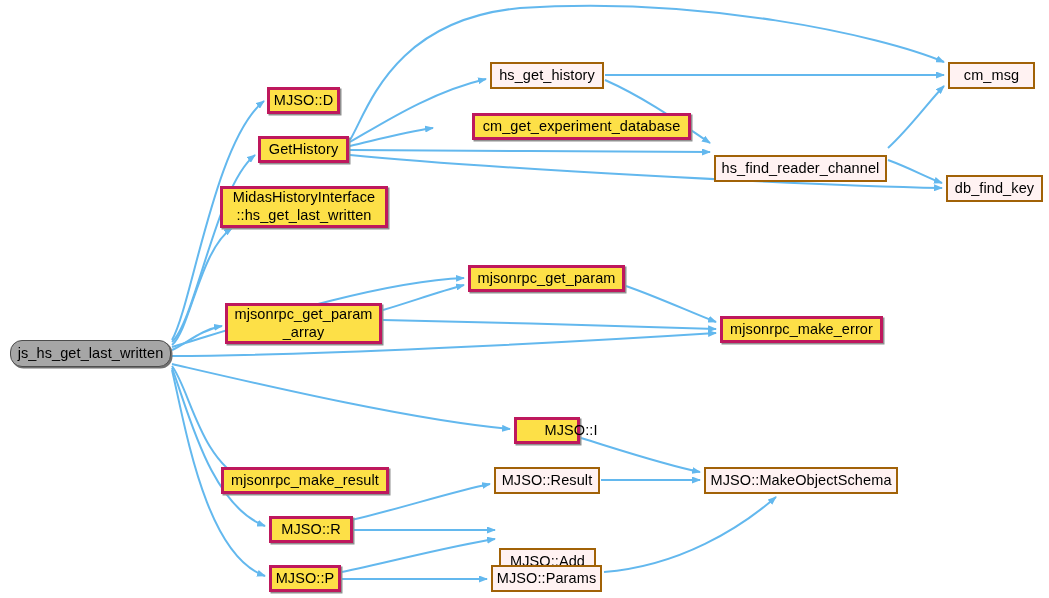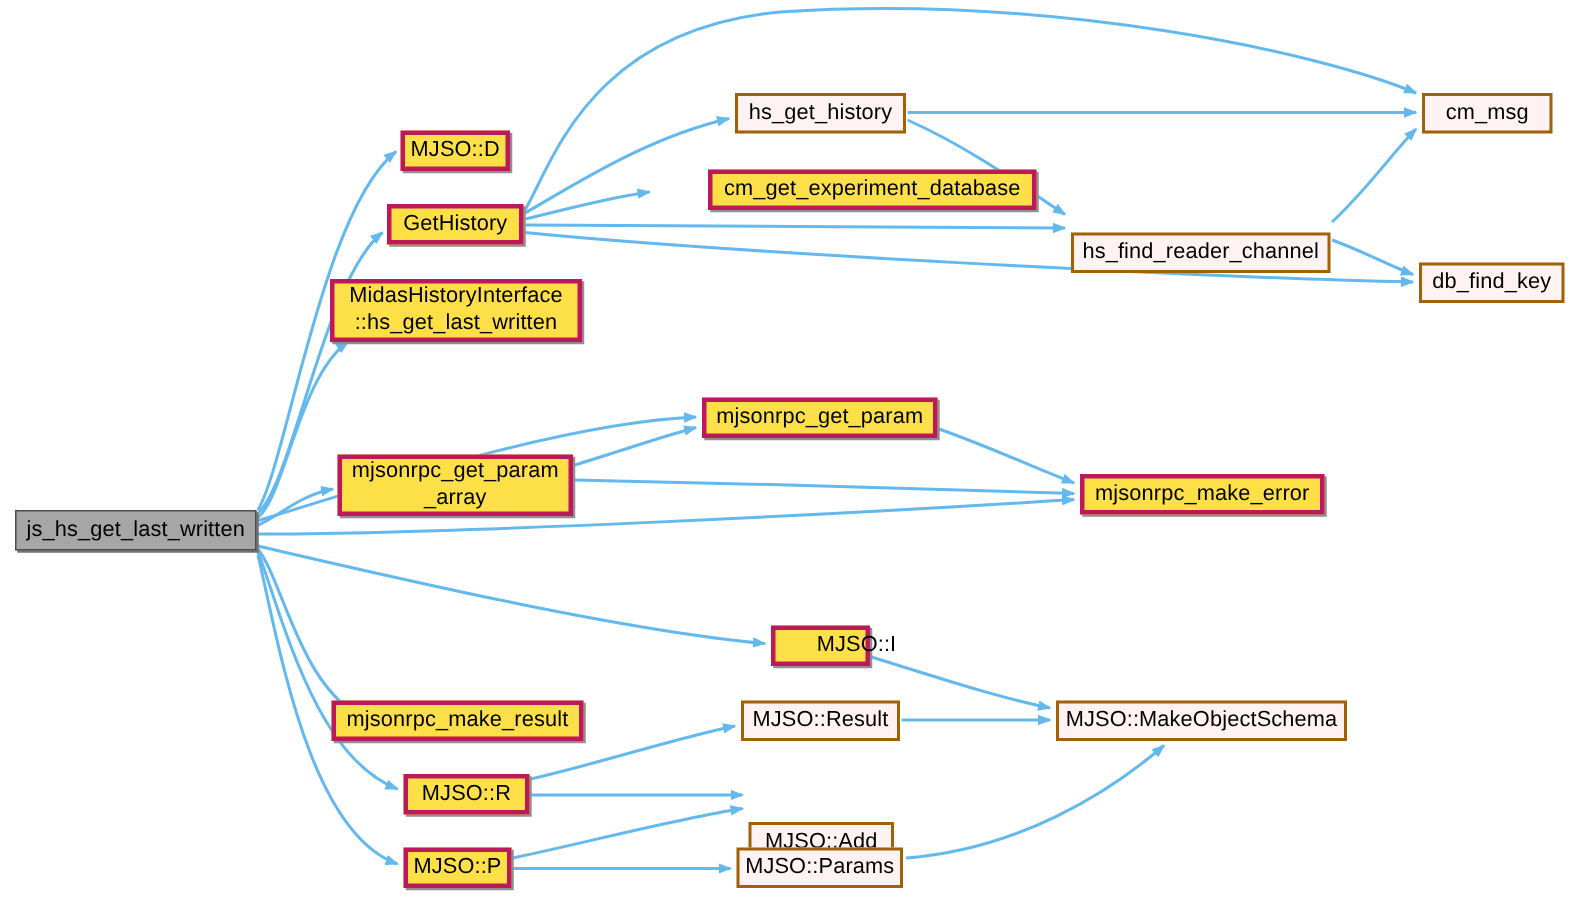--- a/index.html
+++ b/index.html
@@ -87,21 +87,21 @@
         <path d="M 581,438 C 620,450 665,465 700,472" fill="none" stroke="#63b8ee" stroke-width="2" marker-end="url(#arrow)"></path>
         <path d="M 601,480 C 640,480 670,480 700,480" fill="none" stroke="#63b8ee" stroke-width="2" marker-end="url(#arrow)"></path>
         <path d="M 342,522 C 390,512 450,492 490,484" fill="none" stroke="#63b8ee" stroke-width="2" marker-end="url(#arrow)"></path>
         <path d="M 342,530 C 390,530 450,530 495,530" fill="none" stroke="#63b8ee" stroke-width="2" marker-end="url(#arrow)"></path>
         <path d="M 342,572 C 390,562 450,546 495,539" fill="none" stroke="#63b8ee" stroke-width="2" marker-end="url(#arrow)"></path>
         <path d="M 342,579 C 390,579 450,579 487,579" fill="none" stroke="#63b8ee" stroke-width="2" marker-end="url(#arrow)"></path>
         <path d="M 604,572 C 680,566 740,528 776,497" fill="none" stroke="#63b8ee" stroke-width="2" marker-end="url(#arrow)"></path>
       </g>
   </svg>
   <div id="nodes-group">
-      <div class="node root" style="left: 10px; top: 340px; width: 161px; height: 27px;">js_hs_get_last_written</div>
+      <div class="node root" style="left: 10px; top: 340px; width: 161px; height: 27px; border-radius: 12px;">js_hs_get_last_written</div>
       <div class="node plain" style="left: 267px; top: 87px; width: 73px; height: 27px;">MJSO::D</div>
       <div class="node plain" style="left: 258px; top: 136px; width: 91px; height: 27px;">GetHistory</div>
       <div class="node plain" style="left: 220px; top: 186px; width: 168px; height: 42px;">MidasHistoryInterface
 ::hs_get_last_written</div>
       <div class="node highlight" style="left: 490px; top: 62px; width: 114px; height: 27px;">hs_get_history</div>
       <div class="node plain" style="left: 437px; top: 113px; width: 219px; height: 27px; margin-left: 35px;">cm_get_experiment_database</div>
       <div class="node highlight" style="left: 714px; top: 139px; width: 173px; height: 27px; margin-top: 16px;">hs_find_reader_channel</div>
       <div class="node highlight" style="left: 948px; top: 62px; width: 87px; height: 27px;">cm_msg</div>
       <div class="node highlight" style="left: 946px; top: 175px; width: 97px; height: 27px;">db_find_key</div>
       <div class="node plain" style="left: 468px; top: 265px; width: 157px; height: 27px;">mjsonrpc_get_param</div>

